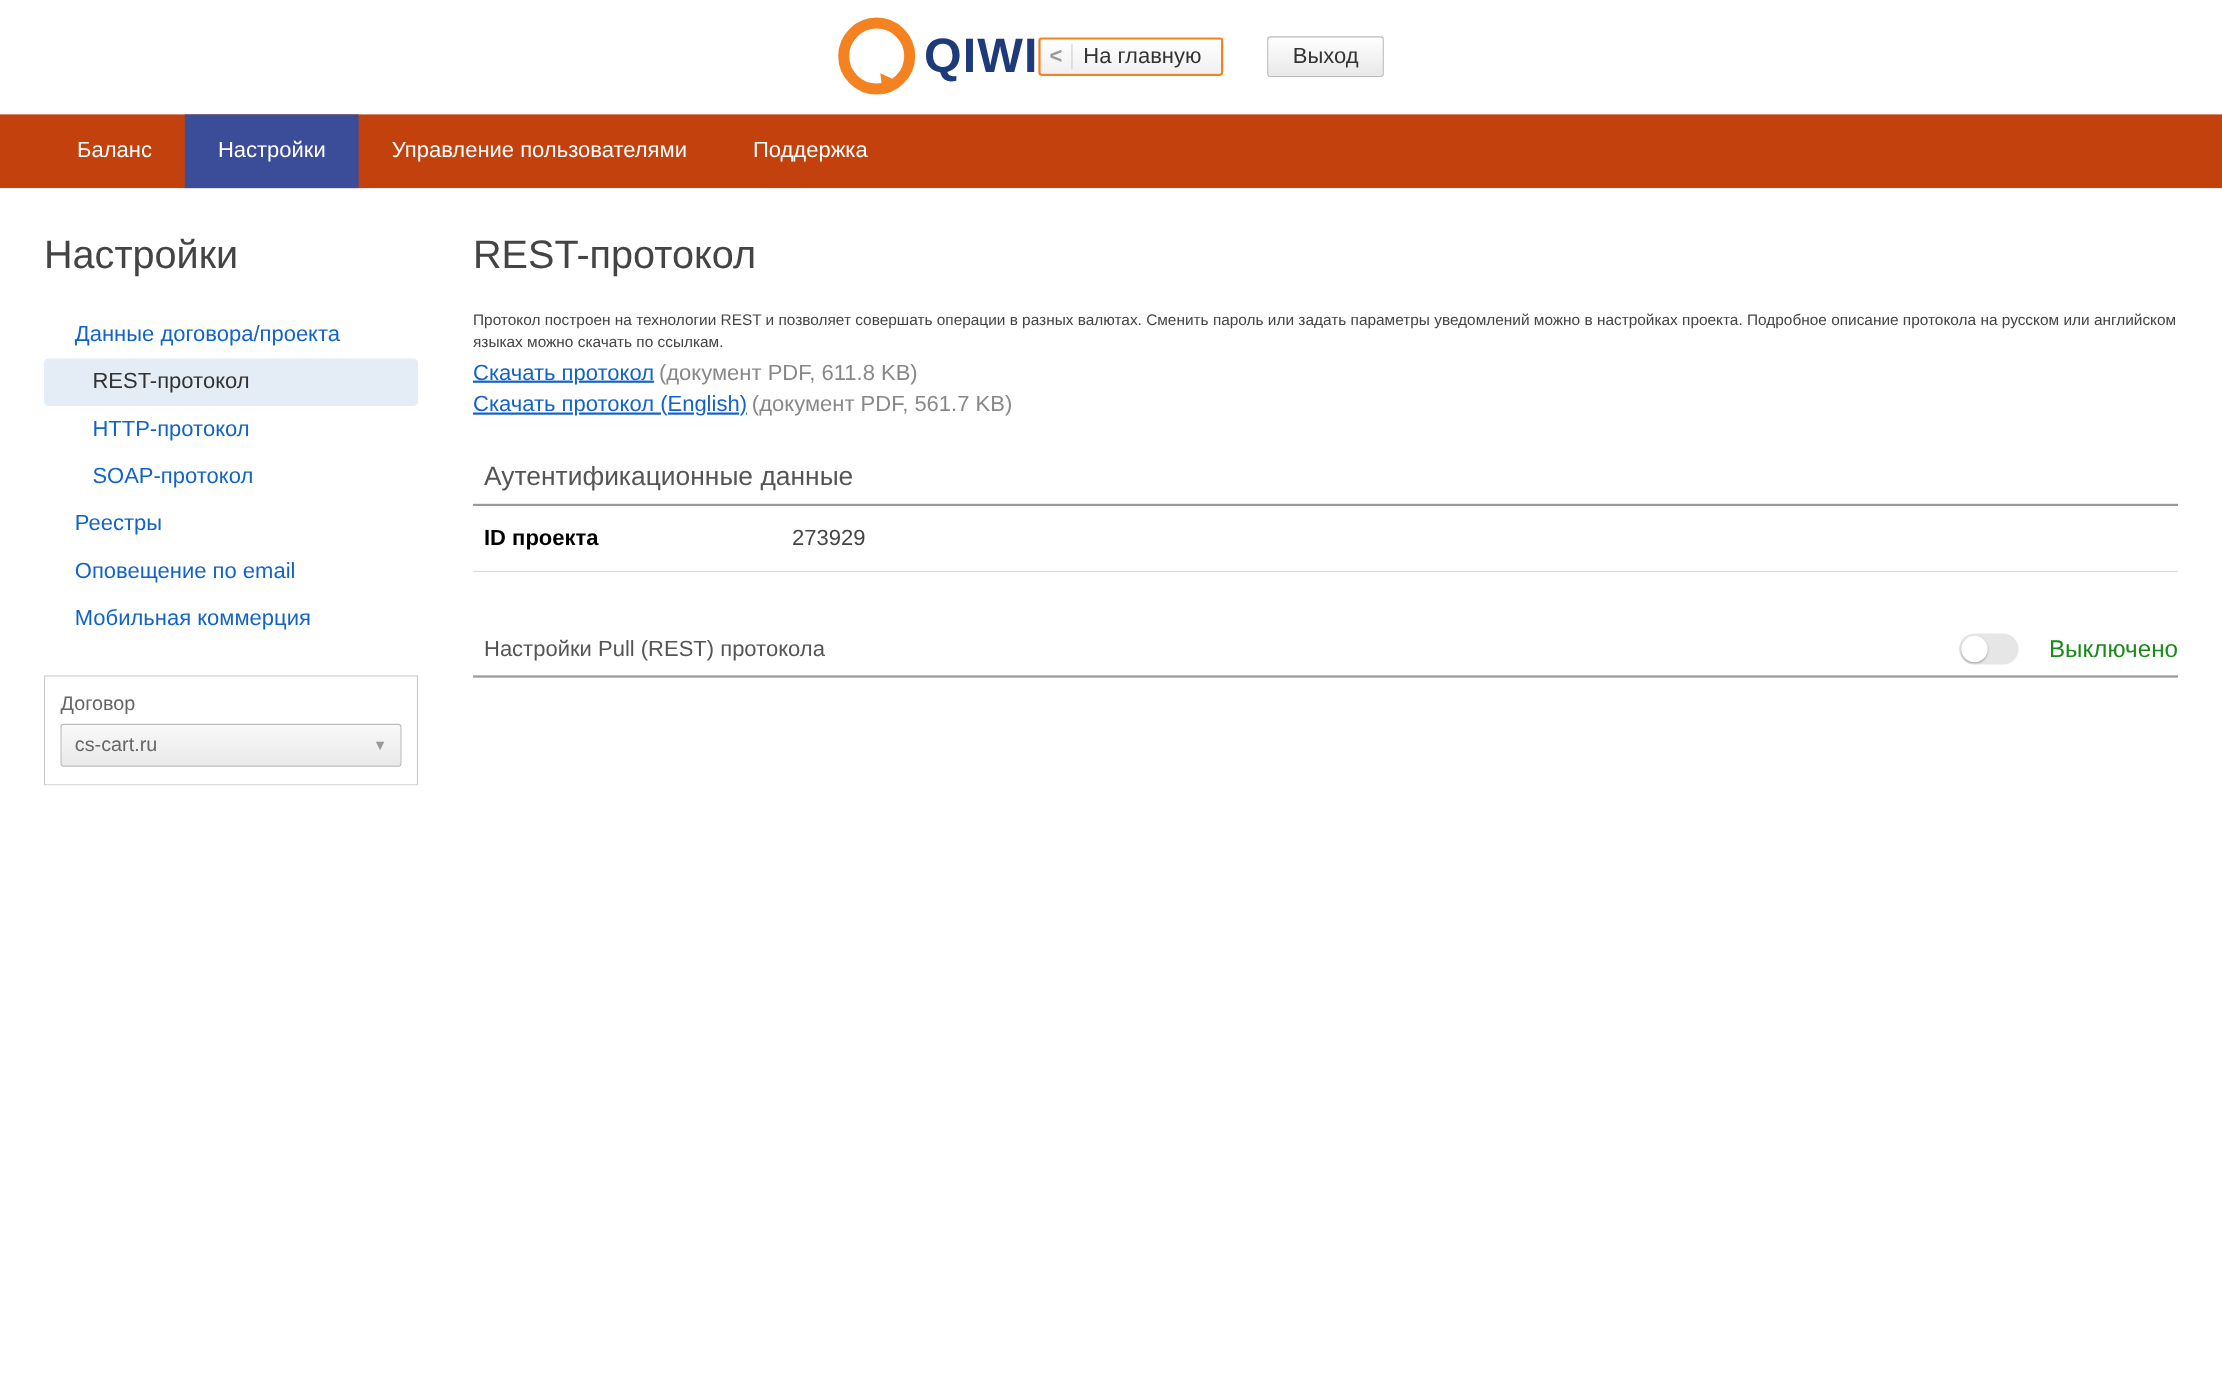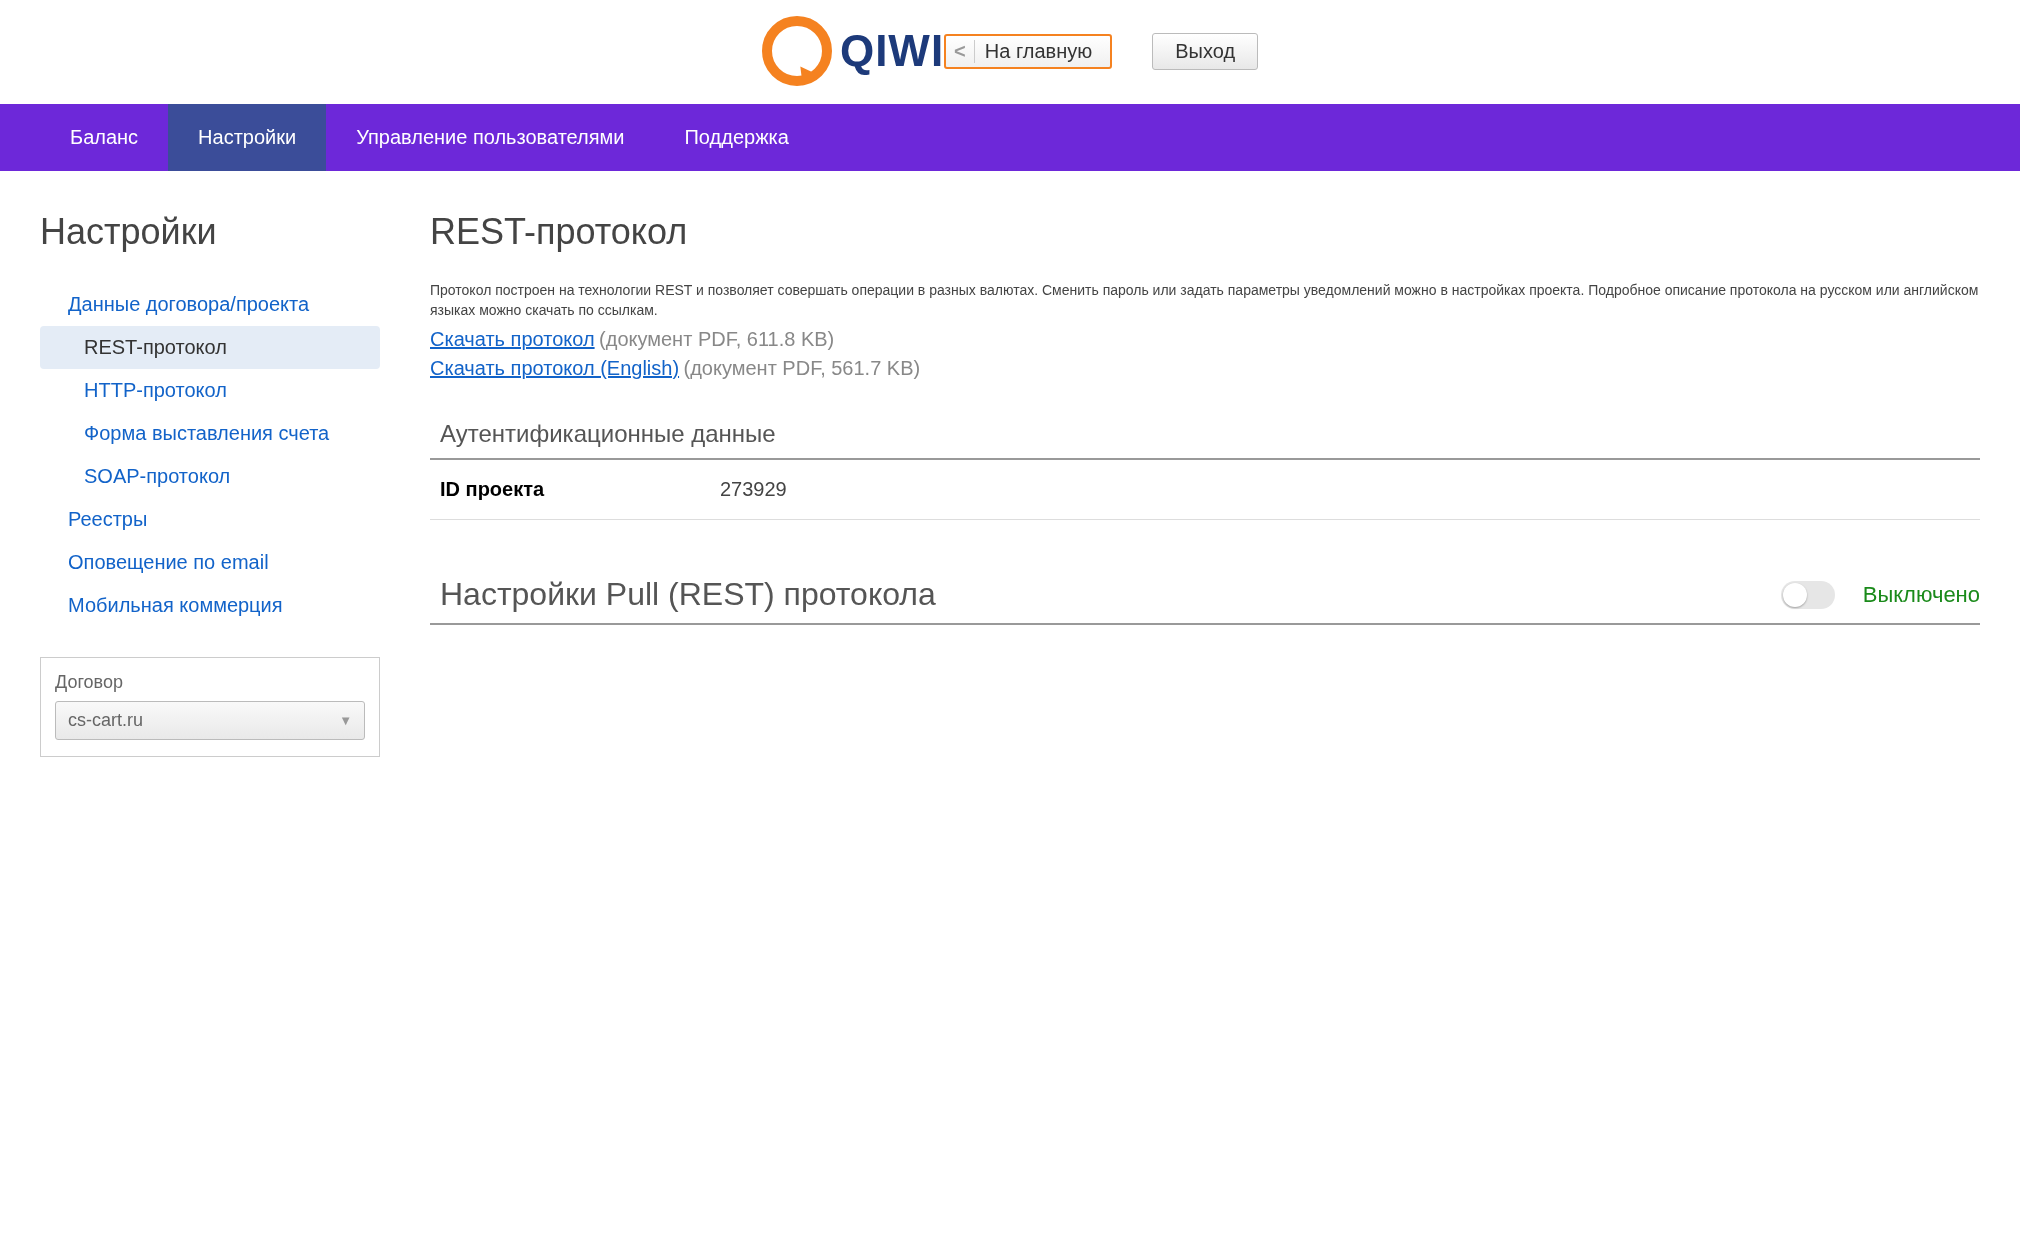--- a/index.html
+++ b/index.html
@@ -6,21 +6,21 @@
   body{font-family:Arial,Helvetica,sans-serif;background:#fff;color:#333}
   .topbar{display:flex;justify-content:center;align-items:center;padding:16px 40px 18px 40px}
   .logo{display:flex;align-items:center;gap:8px}
   .logo-swirl{width:70px;height:70px;border:10px solid #f58220;border-radius:50%;position:relative}
   .logo-swirl::after{content:"";position:absolute;bottom:-10px;right:6px;width:0;height:0;border-left:10px solid transparent;border-right:10px solid transparent;border-top:16px solid #f58220;transform:rotate(25deg)}
   .logo-text{font-size:44px;font-weight:700;color:#1d3a7a;letter-spacing:1px}
   .top-actions{display:flex;gap:40px;align-items:center}
   .btn-home{border:2px solid #f58220;background:linear-gradient(#fff,#f0f0f0);padding:4px 18px 4px 8px;border-radius:3px;display:flex;align-items:center;gap:10px;font-size:20px;cursor:pointer;color:#333}
   .btn-home .chev{color:#999;font-weight:700;padding-right:8px;border-right:1px solid #ccc}
   .btn-exit{background:linear-gradient(#fff,#e8e8e8);border:1px solid #bbb;padding:6px 22px;border-radius:3px;font-size:20px;cursor:pointer;color:#333}
-  .navbar{background:#6d28d9;display:flex;padding:0 40px}
+  .navbar{background:#c2410c;display:flex;padding:0 40px}
   .nav-item{color:#fff;padding:22px 30px;font-size:20px;cursor:pointer}
   .nav-item.active{background:#3b4d99}
   .layout{display:flex;padding:40px 40px 0 40px;gap:50px}
   .sidebar{width:340px;flex-shrink:0}
   .sidebar h1{font-size:36px;font-weight:400;color:#444;margin-bottom:30px}
   .side-item{padding:10px 0 10px 28px;font-size:20px;color:#1263c9;cursor:pointer}
   .side-item.sub{padding-left:44px}
   .side-item.active{background:#e4ecf6;color:#333;border-radius:4px;padding-left:44px}
   .contract-box{border:1px solid #ccc;margin-top:30px;padding:14px 14px 16px 14px}
   .contract-box label{font-size:18px;color:#666;display:block;margin-bottom:8px}
@@ -32,21 +32,21 @@
   .dl-row{margin:6px 0}
   .dl-link{color:#1263c9;text-decoration:underline;font-size:20px;cursor:pointer}
   .dl-meta{color:#888;font-size:20px;margin-left:0}
   .section-h{font-size:24px;color:#555;border-bottom:2px solid #999;padding:6px 0 10px 10px;margin-top:34px}
   .kv-row{display:flex;border-bottom:1px solid #ddd;padding:18px 10px;font-size:20px}
   .kv-row:last-child{border-bottom:none}
   .kv-k{width:280px;font-weight:700;color:#000000}
   .kv-v{color:#444}
   .gen-link{color:#1263c9;text-decoration:underline;display:inline-block;margin-top:14px;cursor:pointer}
   .section-h2{display:flex;justify-content:space-between;align-items:center;border-bottom:2px solid #999;padding:6px 0 10px 10px;margin-top:50px}
-  .section-h2 .t{font-size:32px;color:#555}
+  .section-h2 .t{font-size:20px;color:#555}
   .toggle-wrap{display:flex;align-items:center;gap:28px}
   .toggle{width:54px;height:28px;background:#e6e6e6;border-radius:14px;position:relative}
   .toggle::after{content:"";position:absolute;left:2px;top:2px;width:24px;height:24px;background:#fff;border-radius:50%;box-shadow:0 1px 2px rgba(0,0,0,.3)}
   .toggle-label{color:#1a8a1a;font-size:22px;font-weight:400}
 </style>
 </head>
 <body>
 
 <div class="topbar">
   <div class="logo">
@@ -70,21 +70,20 @@
   <div class="nav-item">Управление пользователями</div>
   <div class="nav-item">Поддержка</div>
 </div>
 
 <div class="layout">
   <aside class="sidebar">
     <h1>Настройки</h1>
     <div class="side-item">Данные договора/проекта</div>
     <div class="side-item sub active">REST-протокол</div>
     <div class="side-item sub">HTTP-протокол</div>
-    <div class="side-item sub">Форма выставления счета</div>
     <div class="side-item sub">SOAP-протокол</div>
     <div class="side-item">Реестры</div>
     <div class="side-item">Оповещение по email</div>
     <div class="side-item">Мобильная коммерция</div>
 
     <div class="contract-box">
       <label>Договор</label>
       <div class="contract-select">
         <span>cs-cart.ru</span>
         <span class="arr">▼</span>

